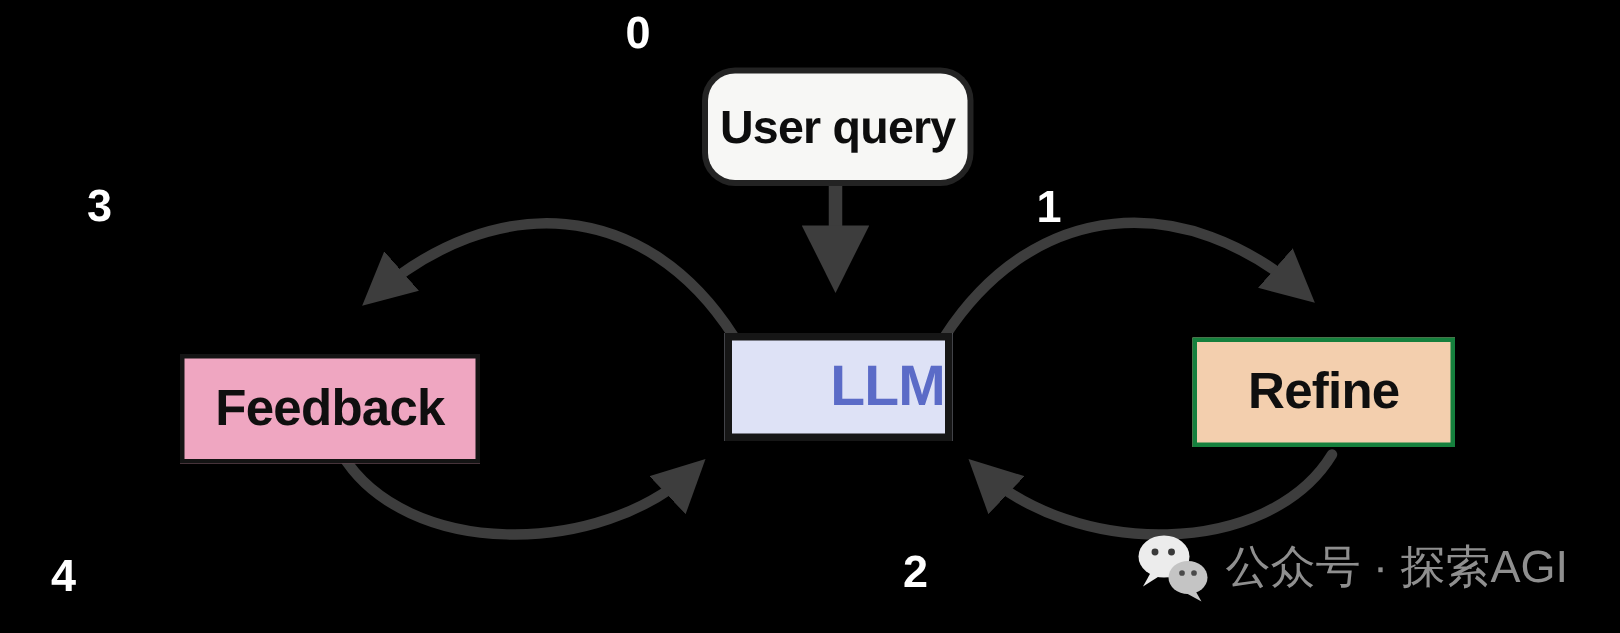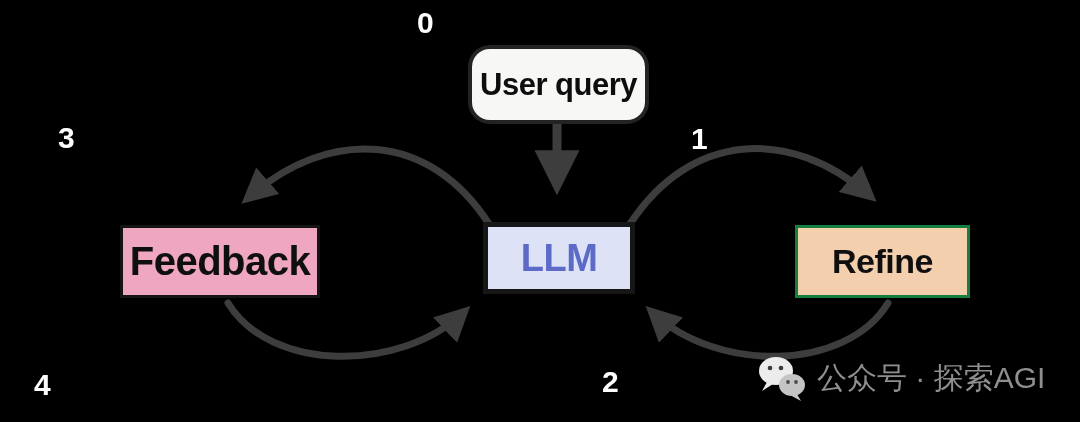--- a/index.html
+++ b/index.html
@@ -11,25 +11,25 @@
     position:absolute; display:flex; align-items:center; justify-content:center;
     font-weight:700; box-sizing:border-box; letter-spacing:-0.5px;
   }
   .node-user-query {
     left:472px; top:49px; width:173px; height:71px;
     background:#f7f7f5; color:#0d0d0d; border-radius:18px; font-size:31px;
     box-shadow:0 0 0 4px #232323;
   }
   .node-llm {
     left:483px; top:222px; width:152px; height:72px;
-    background:#dee2f6; color:#5b6bc7; border:5px solid #161616; font-size:38px;
+    background:#dee2f6; color:#5b6bc7; border:5px solid #161616; font-size:38px;justify-content:flex-end;
   }
   .node-feedback {
-    left:120px; top:225px; width:200px; height:73px;
-    background:#efa6c1; color:#0f0f0f; border:3px solid #141414; font-size:40px;
+    left:120px; top:236px; width:200px; height:73px;
+    background:#efa6c1; color:#0f0f0f; border:3px solid #141414; font-size:34px;
   }
   .node-refine {
     left:795px; top:225px; width:175px; height:73px;
     background:#f3cfae; color:#0f0f0f; border:3px solid #15803d; font-size:34px;
   }
 
   .step {
     position:absolute; color:#ffffff; font-weight:700; font-size:30px; line-height:1;
   }
   .step-0 { left:417px; top:8px; }

